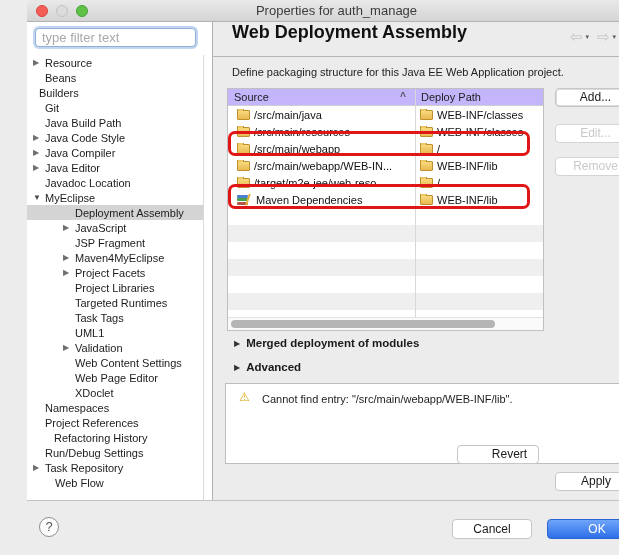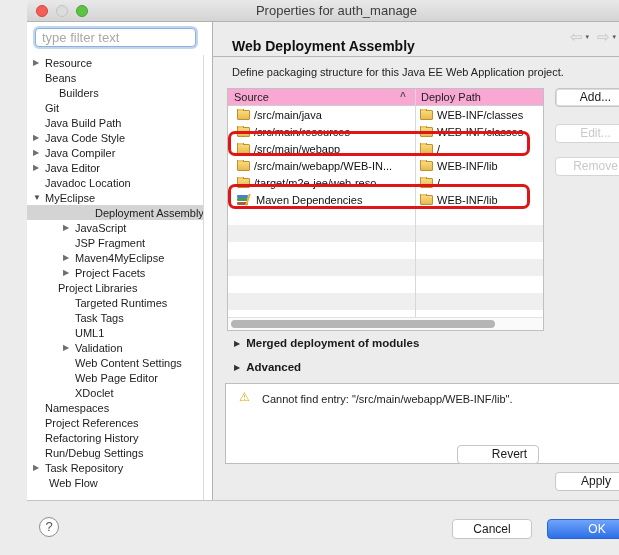--- a/index.html
+++ b/index.html
@@ -32,33 +32,33 @@
   .tree-item { height:15px; display:flex; align-items:center; font-size:11px;
     color:#1c1c1c; white-space:nowrap; cursor:default; }
   .tree-item.selected { background:#d4d4d4; }
   .tree-arrow { display:inline-block; width:11px; flex:none; font-size:8px;
     color:#6f6f6f; line-height:15px; text-align:left; }
   .tree-arrow.exp { color:#4a4a4a; }
   .tree-label { padding-left:1px; }
 
   
   .main { position:absolute; left:186px; top:22px; width:433px; height:478px; }
-  .main-header-title { position:absolute; left:19px; top:16px; font-size:14px;
+  .main-header-title { position:absolute; left:19px; top:0; font-size:18px;
     font-weight:bold; color:#111; }
   .nav { position:absolute; right:8px; top:7px; display:flex; align-items:center; gap:3px; }
   .nav .arrow { font-size:15px; color:#c4c4c4; line-height:16px; }
   .nav .mini  { font-size:7px; color:#5a5a5a; margin-right:5px; }
   .nav .menu  { font-size:11px; color:#23234f; margin-left:3px; }
   .header-sep { position:absolute; left:0; top:34px; width:433px; height:1px; background:#b6b6b6; }
   .description { position:absolute; left:19px; top:44px; font-size:11px; color:#222; }
 
   
   .table { position:absolute; left:14px; top:66px; width:317px; height:243px;
     background:#fff; border:1px solid #c0c0c0; }
-  .t-header { position:absolute; left:0; top:0; right:0; height:17px; background:#f9a8d4;
+  .t-header { position:absolute; left:0; top:0; right:0; height:17px; background:#c4b5fd;
     border-bottom:1px solid #cfcfcf; font-size:11px; color:#222;padding-left:31px; }
   .t-header .h-src { position:absolute; left:6px; top:2px; }
   .t-header .h-dep { position:absolute; left:193px; top:2px; }
   .sort-caret { position:absolute; left:172px; top:2px; font-size:10px; color:#555; font-weight:bold; }
   .col-div { position:absolute; left:187px; top:0; bottom:13px; width:1px; background:#d8d8d8; }
   .t-body { position:absolute; left:0; top:17px; right:0; }
   .t-row { height:17px; display:flex; align-items:center; font-size:11px; color:#111; }
   .t-row .src { width:187px; display:flex; align-items:center; padding-left:9px; gap:4px;
     overflow:hidden; white-space:nowrap; }
   .t-row .dep { flex:1; display:flex; align-items:center; padding-left:5px; gap:4px;
@@ -143,21 +143,21 @@
     <input class="filter" type="text" placeholder="type filter text" style="">
     <div class="tree">
         <div class="tree-item" style="padding-left: 6px;">
           <span class="tree-arrow">▶</span>
           <span class="tree-label">Resource</span>
         </div>
         <div class="tree-item" style="padding-left: 6px;">
           <span class="tree-arrow"></span>
           <span class="tree-label">Beans</span>
         </div>
-        <div class="tree-item" style="padding-left: 20px;">
+        <div class="tree-item" style="padding-left: 0;">
           <span class="tree-arrow"></span>
           <span class="tree-label">Builders</span>
         </div>
         <div class="tree-item" style="padding-left: 6px;">
           <span class="tree-arrow"></span>
           <span class="tree-label">Git</span>
         </div>
         <div class="tree-item" style="padding-left: 6px;">
           <span class="tree-arrow"></span>
           <span class="tree-label">Java Build Path</span>
@@ -175,41 +175,41 @@
           <span class="tree-label">Java Editor</span>
         </div>
         <div class="tree-item" style="padding-left: 6px;">
           <span class="tree-arrow"></span>
           <span class="tree-label">Javadoc Location</span>
         </div>
         <div class="tree-item" style="padding-left: 6px;">
           <span class="tree-arrow exp">▼</span>
           <span class="tree-label">MyEclipse</span>
         </div>
-        <div class="tree-item selected" style="padding-left: 56px;">
+        <div class="tree-item selected" style="padding-left: 36px;">
           <span class="tree-arrow"></span>
           <span class="tree-label">Deployment Assembly</span>
         </div>
         <div class="tree-item" style="padding-left: 36px;">
           <span class="tree-arrow">▶</span>
           <span class="tree-label">JavaScript</span>
         </div>
         <div class="tree-item" style="padding-left: 36px;">
           <span class="tree-arrow"></span>
           <span class="tree-label">JSP Fragment</span>
         </div>
         <div class="tree-item" style="padding-left: 36px;">
           <span class="tree-arrow">▶</span>
           <span class="tree-label">Maven4MyEclipse</span>
         </div>
         <div class="tree-item" style="padding-left: 36px;">
           <span class="tree-arrow">▶</span>
           <span class="tree-label">Project Facets</span>
         </div>
-        <div class="tree-item" style="padding-left: 19px;">
+        <div class="tree-item" style="padding-left: 36px;">
           <span class="tree-arrow"></span>
           <span class="tree-label">Project Libraries</span>
         </div>
         <div class="tree-item" style="padding-left: 36px;">
           <span class="tree-arrow"></span>
           <span class="tree-label">Targeted Runtimes</span>
         </div>
         <div class="tree-item" style="padding-left: 36px;">
           <span class="tree-arrow"></span>
           <span class="tree-label">Task Tags</span>
@@ -235,33 +235,33 @@
           <span class="tree-label">XDoclet</span>
         </div>
         <div class="tree-item" style="padding-left: 6px;">
           <span class="tree-arrow"></span>
           <span class="tree-label">Namespaces</span>
         </div>
         <div class="tree-item" style="padding-left: 6px;">
           <span class="tree-arrow"></span>
           <span class="tree-label">Project References</span>
         </div>
-        <div class="tree-item" style="padding-left: 6px;">
+        <div class="tree-item" style="padding-left: 15px;">
           <span class="tree-arrow"></span>
           <span class="tree-label">Refactoring History</span>
         </div>
         <div class="tree-item" style="padding-left: 6px;">
           <span class="tree-arrow"></span>
           <span class="tree-label">Run/Debug Settings</span>
         </div>
         <div class="tree-item" style="padding-left: 6px;">
           <span class="tree-arrow">▶</span>
           <span class="tree-label">Task Repository</span>
         </div>
-        <div class="tree-item" style="padding-left: 10px;">
+        <div class="tree-item" style="padding-left: 16px;">
           <span class="tree-arrow"></span>
           <span class="tree-label">Web Flow</span>
         </div>
       </div>
     <div class="tree-edge"></div>
   </div>
 
   <div class="main">
     <div class="main-header-title">Web Deployment Assembly</div>
     <div class="nav">

